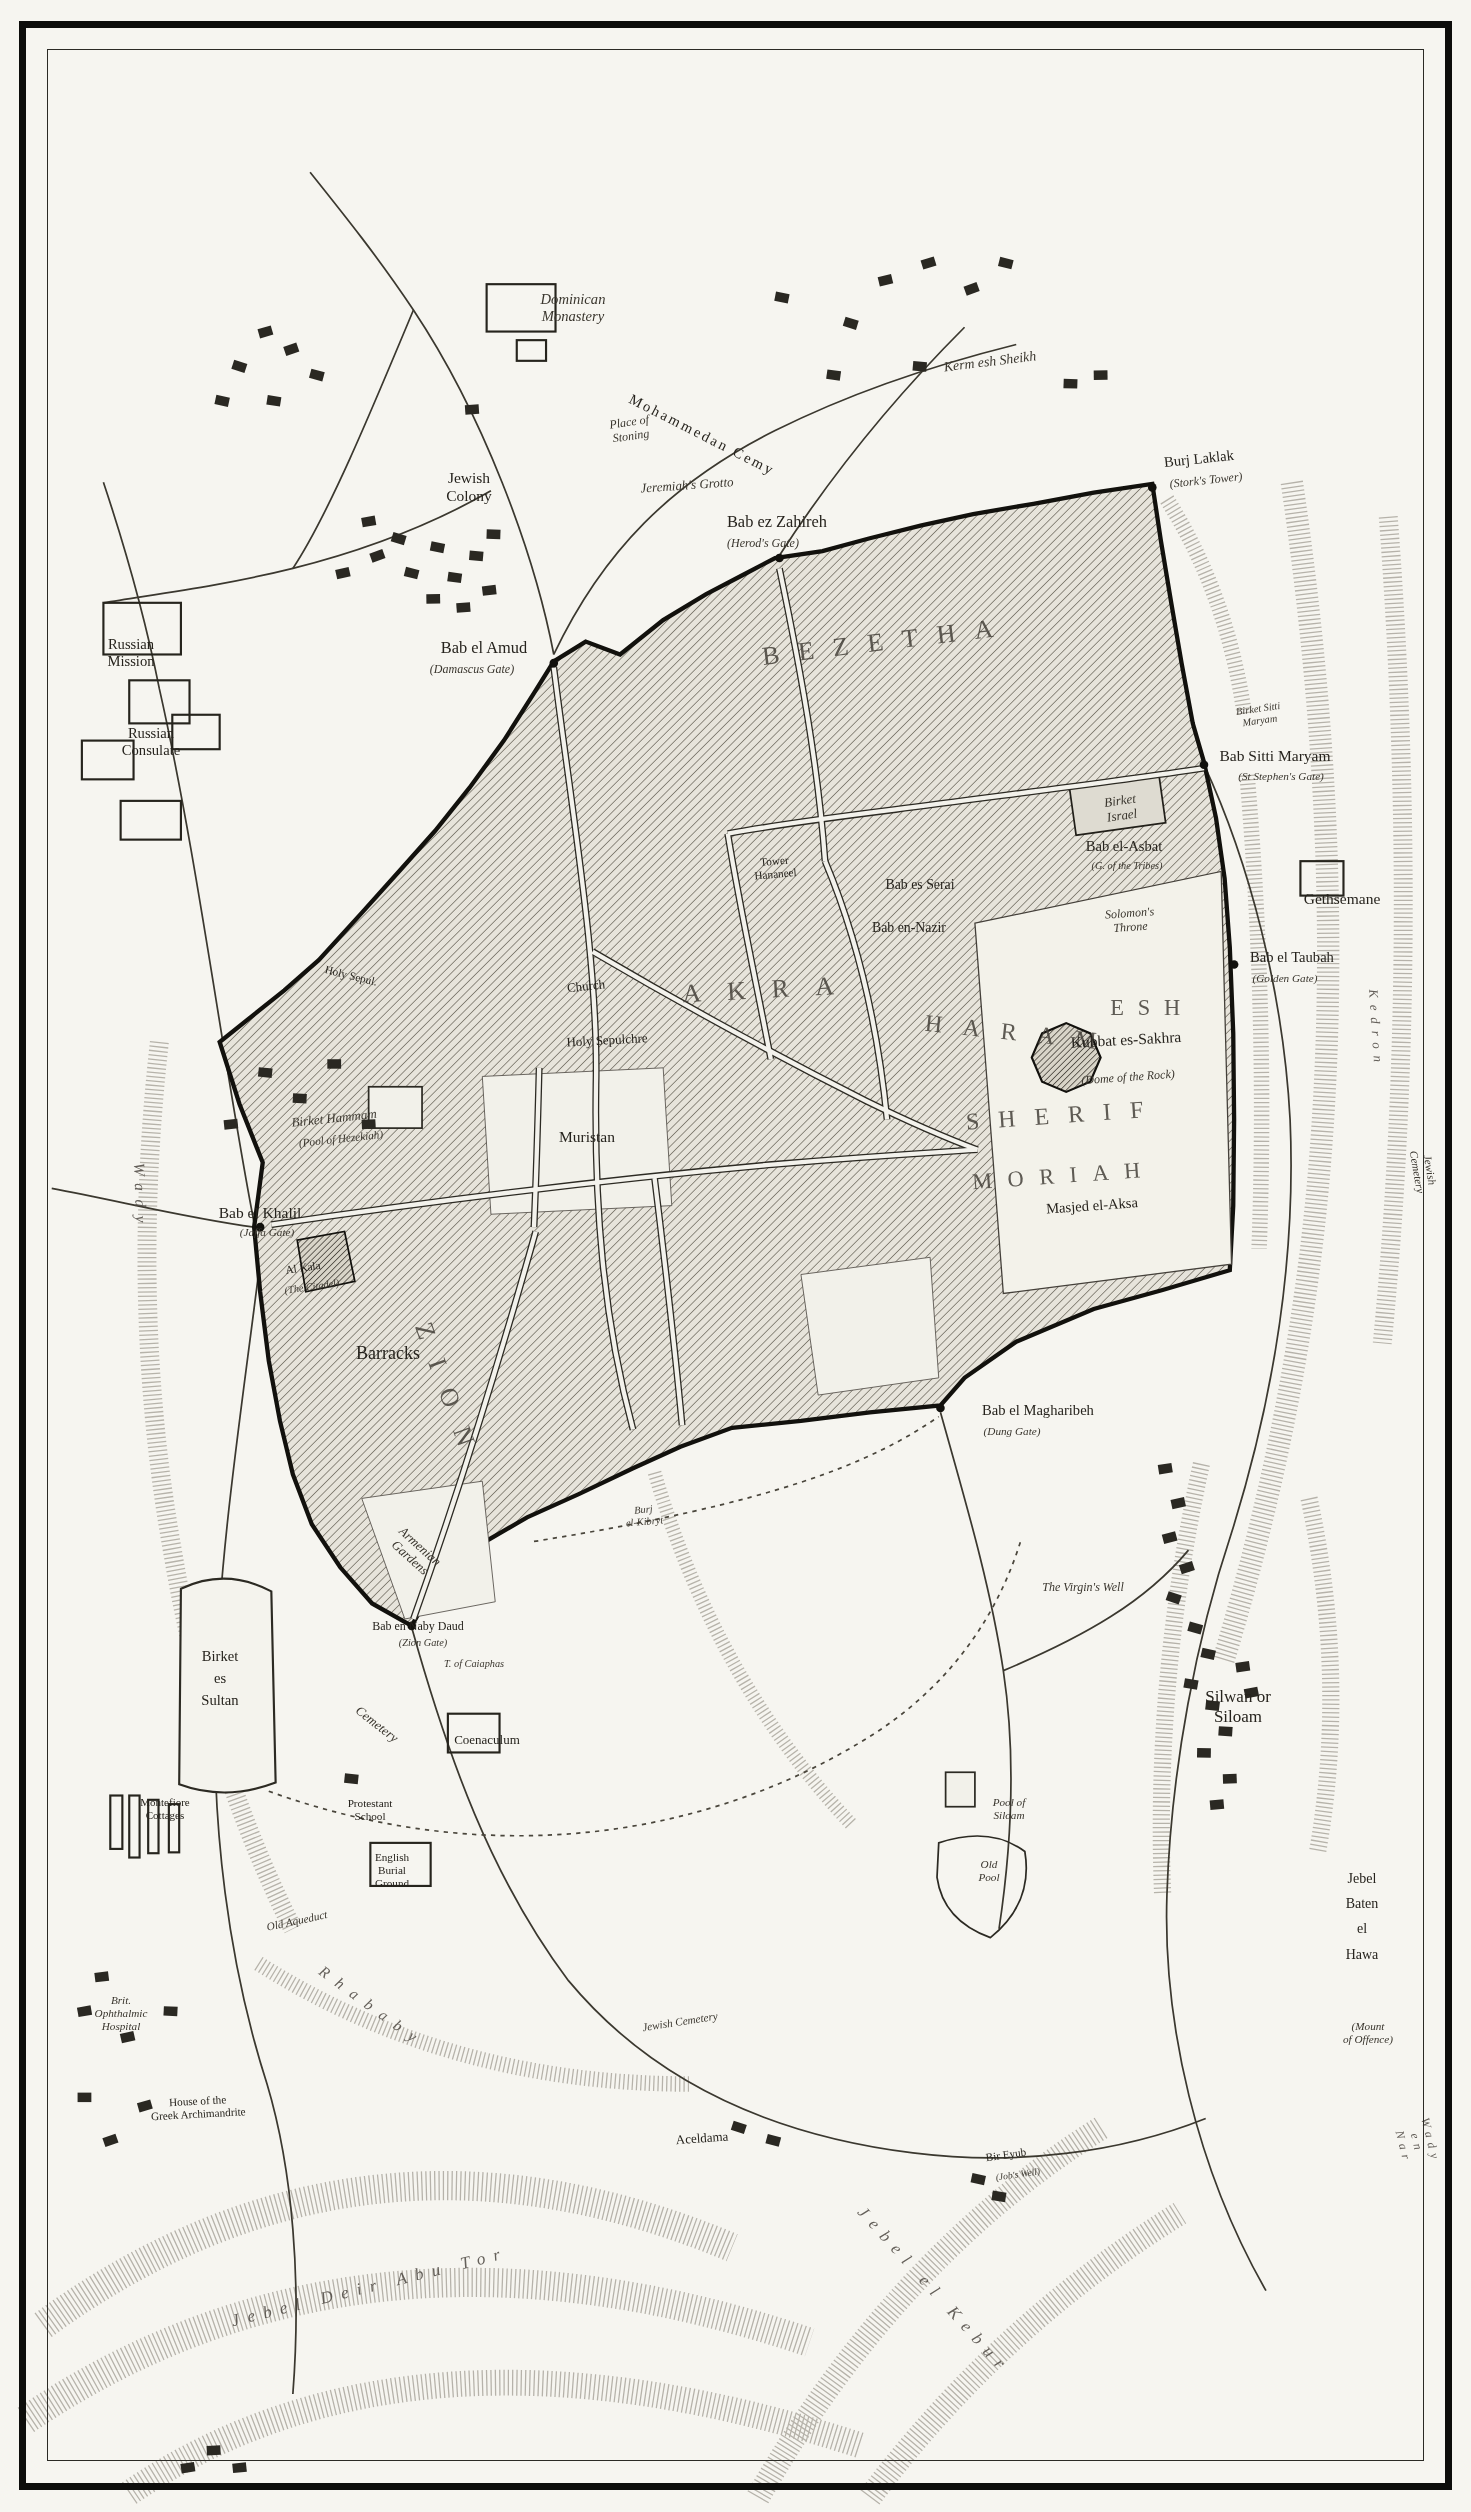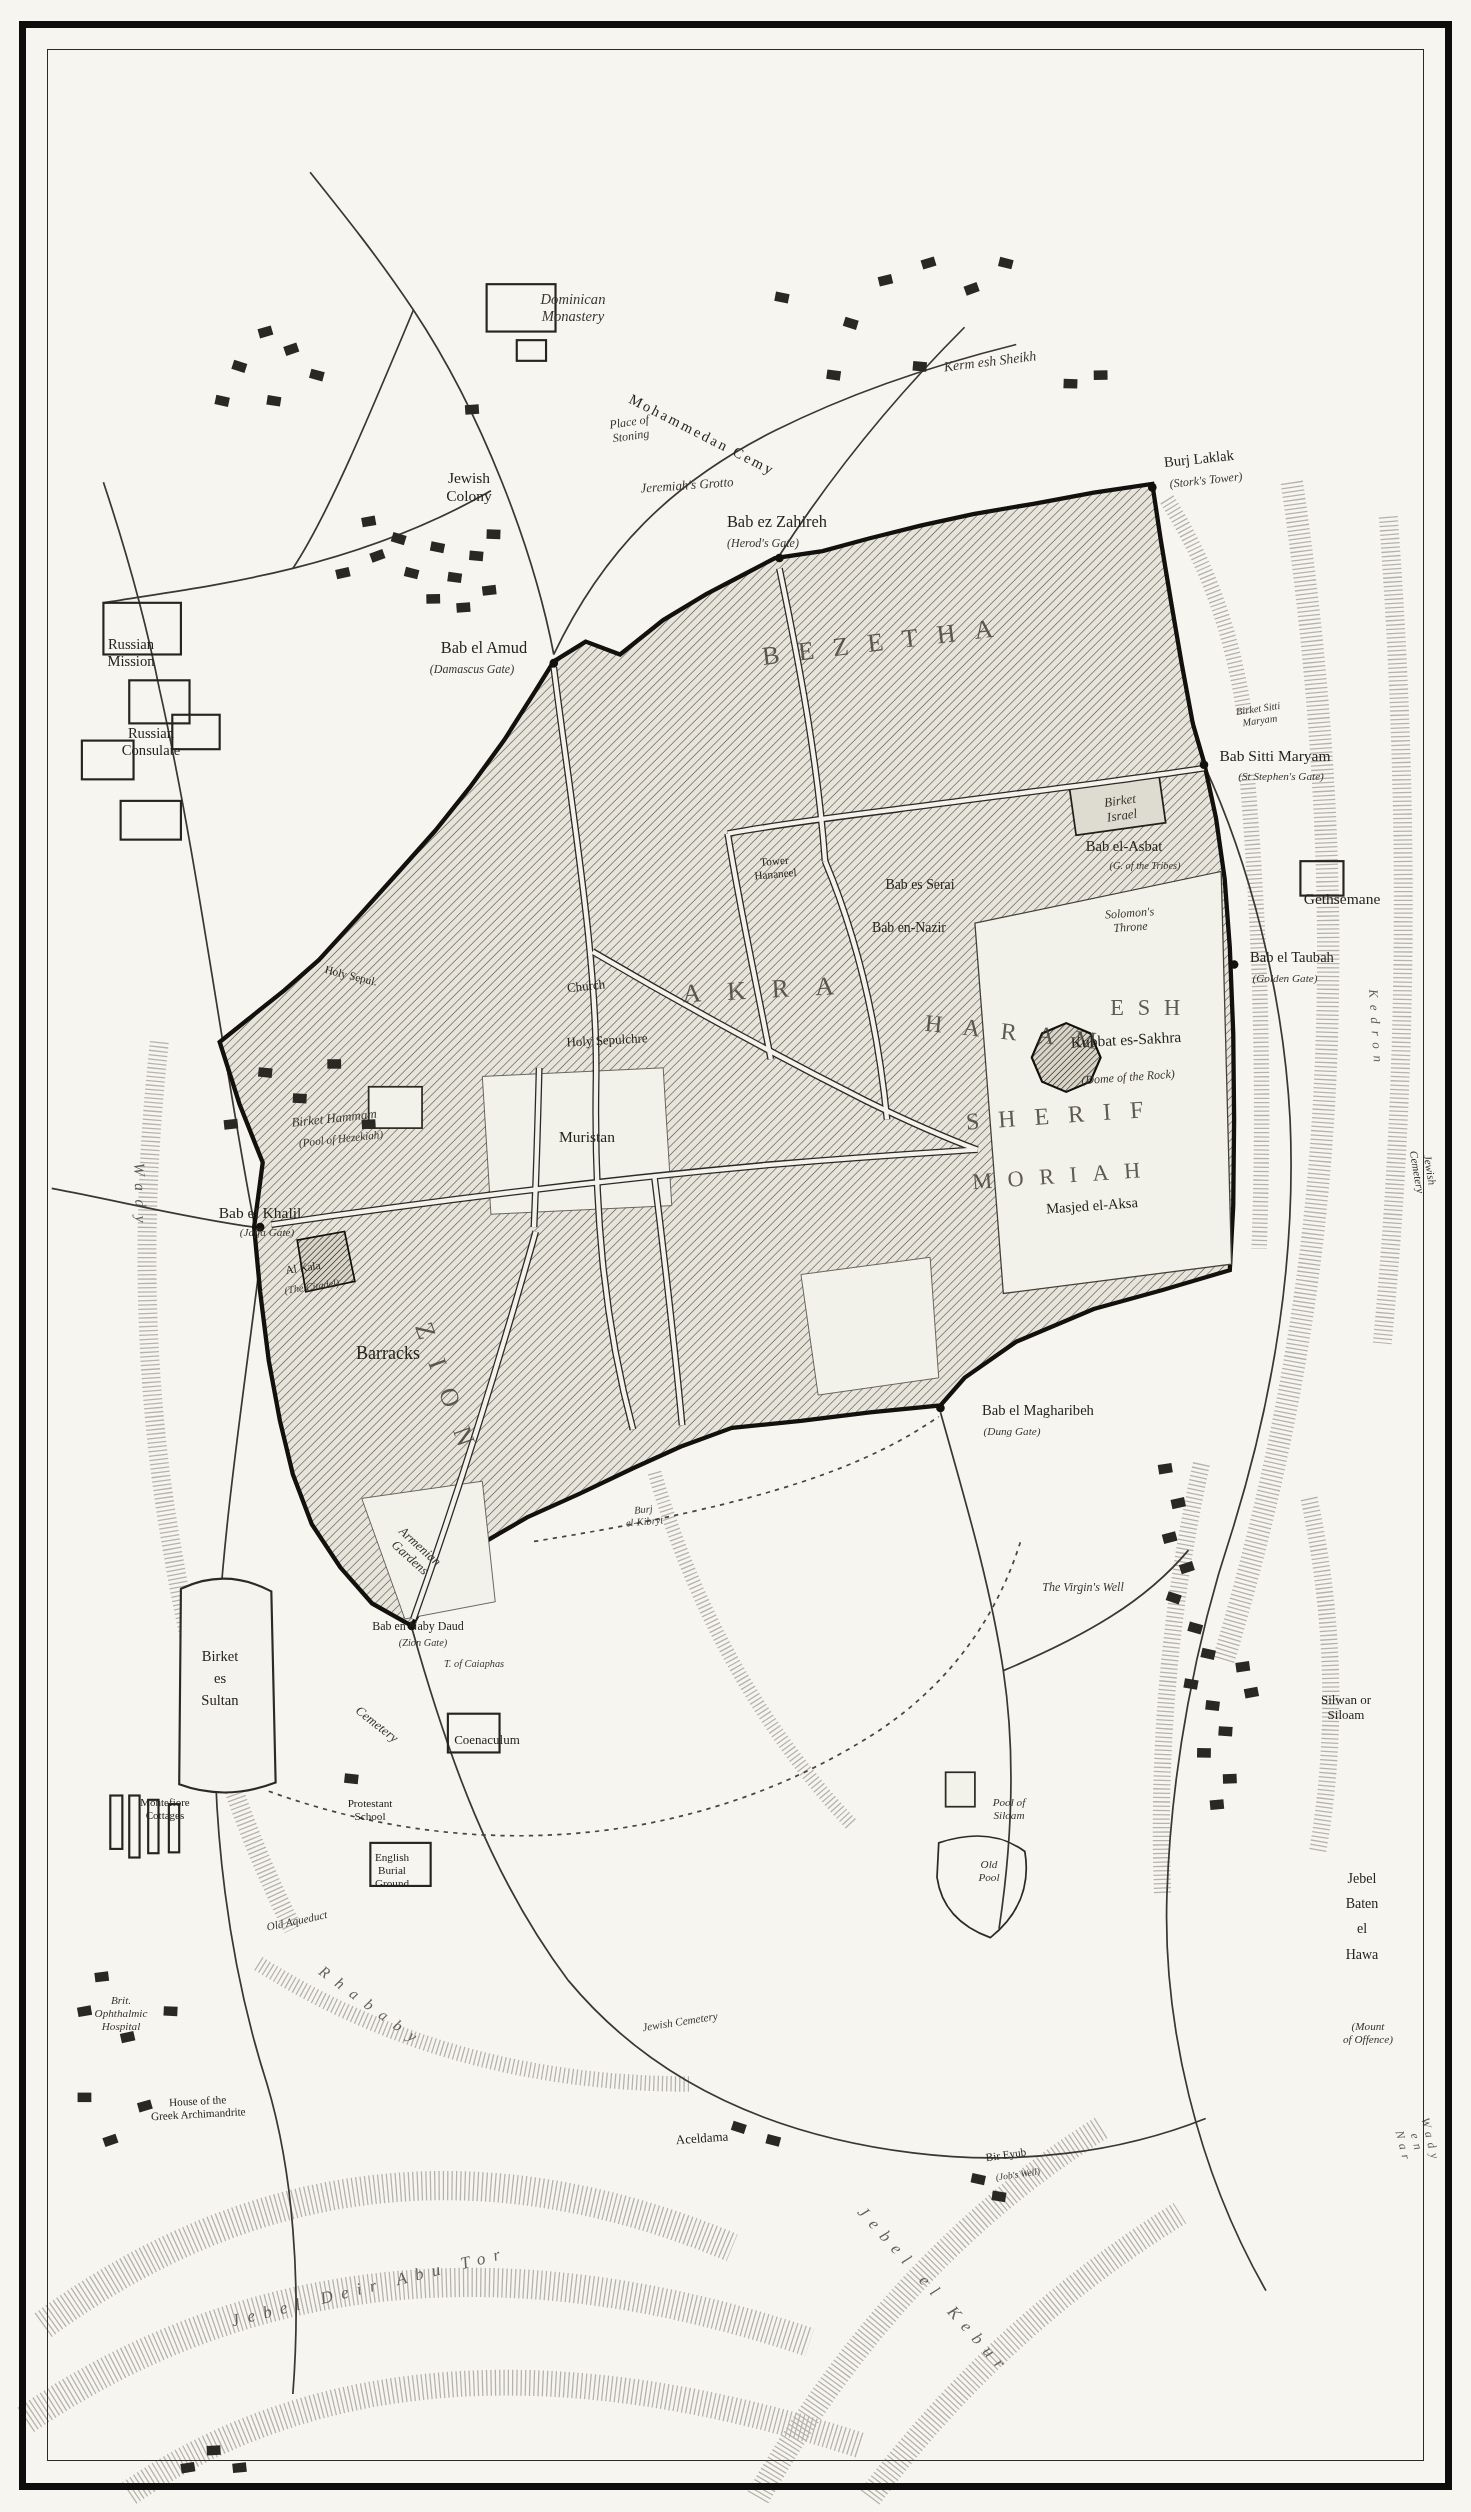--- a/index.html
+++ b/index.html
@@ -250,21 +250,21 @@
       <div class="lbl i" style="left: 1259px; top: 715px; font-size: 10.3px; transform: translate(-50%, -50%) rotate(-8deg);">Birket Sitti
 Maryam</div>
       <div class="lbl r" style="left: 1275px; top: 756px; font-size: 15.5px; transform: translate(-50%, -50%);">Bab Sitti Maryam</div>
       <div class="lbl i" style="left: 1281px; top: 777px; font-size: 11.2px; transform: translate(-50%, -50%);">(St Stephen's Gate)</div>
       <div class="lbl r" style="left: 1342px; top: 899px; font-size: 15.5px; transform: translate(-50%, -50%);">Gethsemane</div>
       <div class="lbl r" style="left: 1292px; top: 958px; font-size: 14.6px; transform: translate(-50%, -50%);">Bab el Taubah</div>
       <div class="lbl i" style="left: 1285px; top: 979px; font-size: 11.2px; transform: translate(-50%, -50%);">(Golden Gate)</div>
       <div class="lbl i" style="left: 1121px; top: 808px; font-size: 13px; transform: translate(-50%, -50%) rotate(-8deg);">Birket
 Israel</div>
       <div class="lbl r" style="left: 1124px; top: 847px; font-size: 14.6px; transform: translate(-50%, -50%);">Bab el-Asbat</div>
-      <div class="lbl i" style="left: 1127px; top: 866px; font-size: 10.3px; transform: translate(-50%, -50%); margin-left: 18px;">(G. of the Tribes)</div>
+      <div class="lbl i" style="left: 1127px; top: 866px; font-size: 10.3px; transform: translate(-50%, -50%);">(G. of the Tribes)</div>
       <div class="lbl r" style="left: 920px; top: 885px; font-size: 13.8px; transform: translate(-50%, -50%);">Bab es Serai</div>
       <div class="lbl r" style="left: 909px; top: 928px; font-size: 13.8px; transform: translate(-50%, -50%);">Bab en-Nazir</div>
       <div class="lbl i" style="left: 1130px; top: 920px; font-size: 12px; transform: translate(-50%, -50%) rotate(-4deg);">Solomon's
 Throne</div>
       <div class="lbl r" style="left: 775px; top: 868px; font-size: 11.2px; transform: translate(-50%, -50%) rotate(-5deg);">Tower
 Hananeel</div>
       <div class="lbl sp" style="left: 887px; top: 642px; font-size: 26px; letter-spacing: 19px; transform: translate(-50%, -50%) rotate(-7deg);">BEZETHA</div>
       <div class="lbl sp" style="left: 771px; top: 990px; font-size: 26px; letter-spacing: 26px; transform: translate(-50%, -50%) rotate(-3deg);">AKRA</div>
       <div class="lbl sp" style="left: 448px; top: 1395px; font-size: 26px; letter-spacing: 22.4px; transform: translate(-50%, -50%) rotate(70deg);">ZION</div>
       <div class="lbl sp" style="left: 1021px; top: 1033px; font-size: 24px; letter-spacing: 20.7px; transform: translate(-50%, -50%) rotate(6deg);">HARAM</div>
@@ -310,21 +310,21 @@
       <div class="lbl i" style="left: 297px; top: 1921px; font-size: 11.2px; transform: translate(-50%, -50%) rotate(-12deg);">Old Aqueduct</div>
       <div class="lbl i" style="left: 680px; top: 2022px; font-size: 11.2px; transform: translate(-50%, -50%) rotate(-9deg);">Jewish Cemetery</div>
       <div class="lbl r" style="left: 702px; top: 2138px; font-size: 13px; transform: translate(-50%, -50%) rotate(-4deg);">Aceldama</div>
       <div class="lbl r" style="left: 1006px; top: 2155px; font-size: 11.2px; transform: translate(-50%, -50%) rotate(-8deg);">Bir Eyub</div>
       <div class="lbl i" style="left: 1018px; top: 2175px; font-size: 9.5px; transform: translate(-50%, -50%) rotate(-8deg);">(Job's Well)</div>
       <div class="lbl r" style="left: 1038px; top: 1411px; font-size: 14.6px; transform: translate(-50%, -50%);">Bab el Magharibeh</div>
       <div class="lbl i" style="left: 1012px; top: 1432px; font-size: 11.2px; transform: translate(-50%, -50%);">(Dung Gate)</div>
       <div class="lbl i" style="left: 644px; top: 1516px; font-size: 10.3px; transform: translate(-50%, -50%) rotate(-5deg);">Burj
 el-Kibryt</div>
       <div class="lbl i" style="left: 1083px; top: 1587px; font-size: 12px; transform: translate(-50%, -50%);">The Virgin's Well</div>
-      <div class="lbl r" style="left: 1346px; top: 1707px; font-size: 13px; transform: translate(-50%, -50%);">Silwan or
+      <div class="lbl r" style="left: 1238px; top: 1707px; font-size: 17px; transform: translate(-50%, -50%);">Silwan or
 Siloam</div>
       <div class="lbl i" style="left: 1009px; top: 1809px; font-size: 11.2px; transform: translate(-50%, -50%);">Pool of
 Siloam</div>
       <div class="lbl i" style="left: 989px; top: 1871px; font-size: 11.2px; transform: translate(-50%, -50%);">Old
 Pool</div>
       <div class="lbl r" style="left: 1362px; top: 1916px; font-size: 14px; line-height: 1.8; transform: translate(-50%, -50%);">Jebel
 Baten
 el
 Hawa</div>
       <div class="lbl i" style="left: 1368px; top: 2033px; font-size: 11.2px; transform: translate(-50%, -50%);">(Mount

